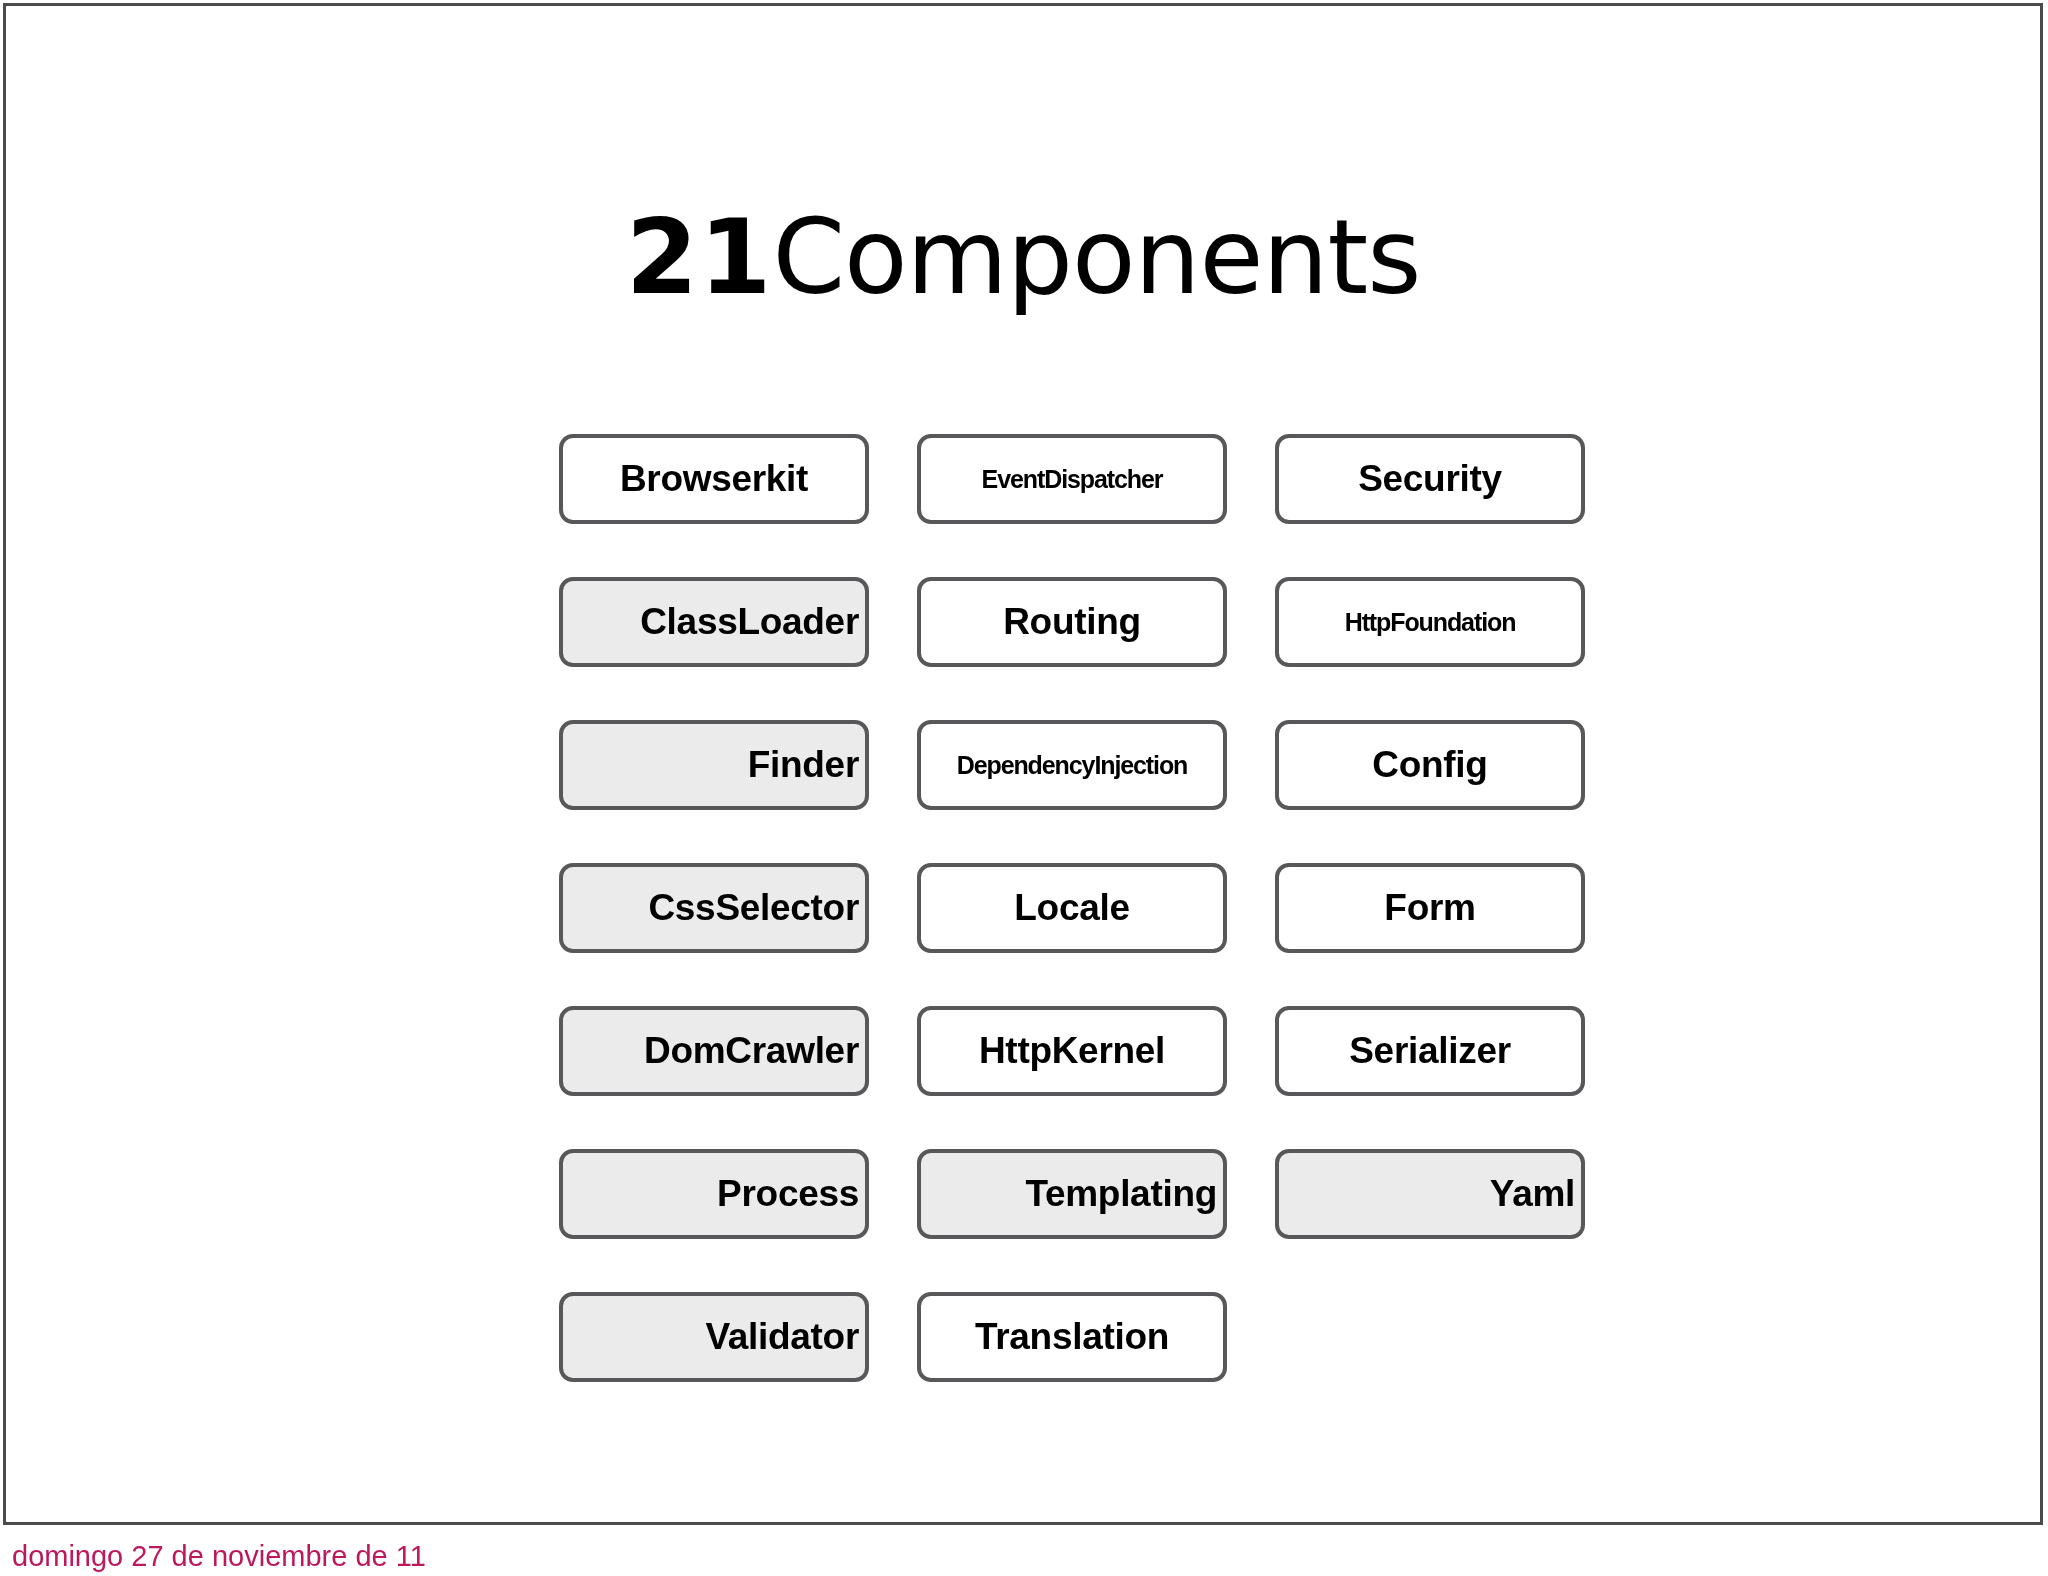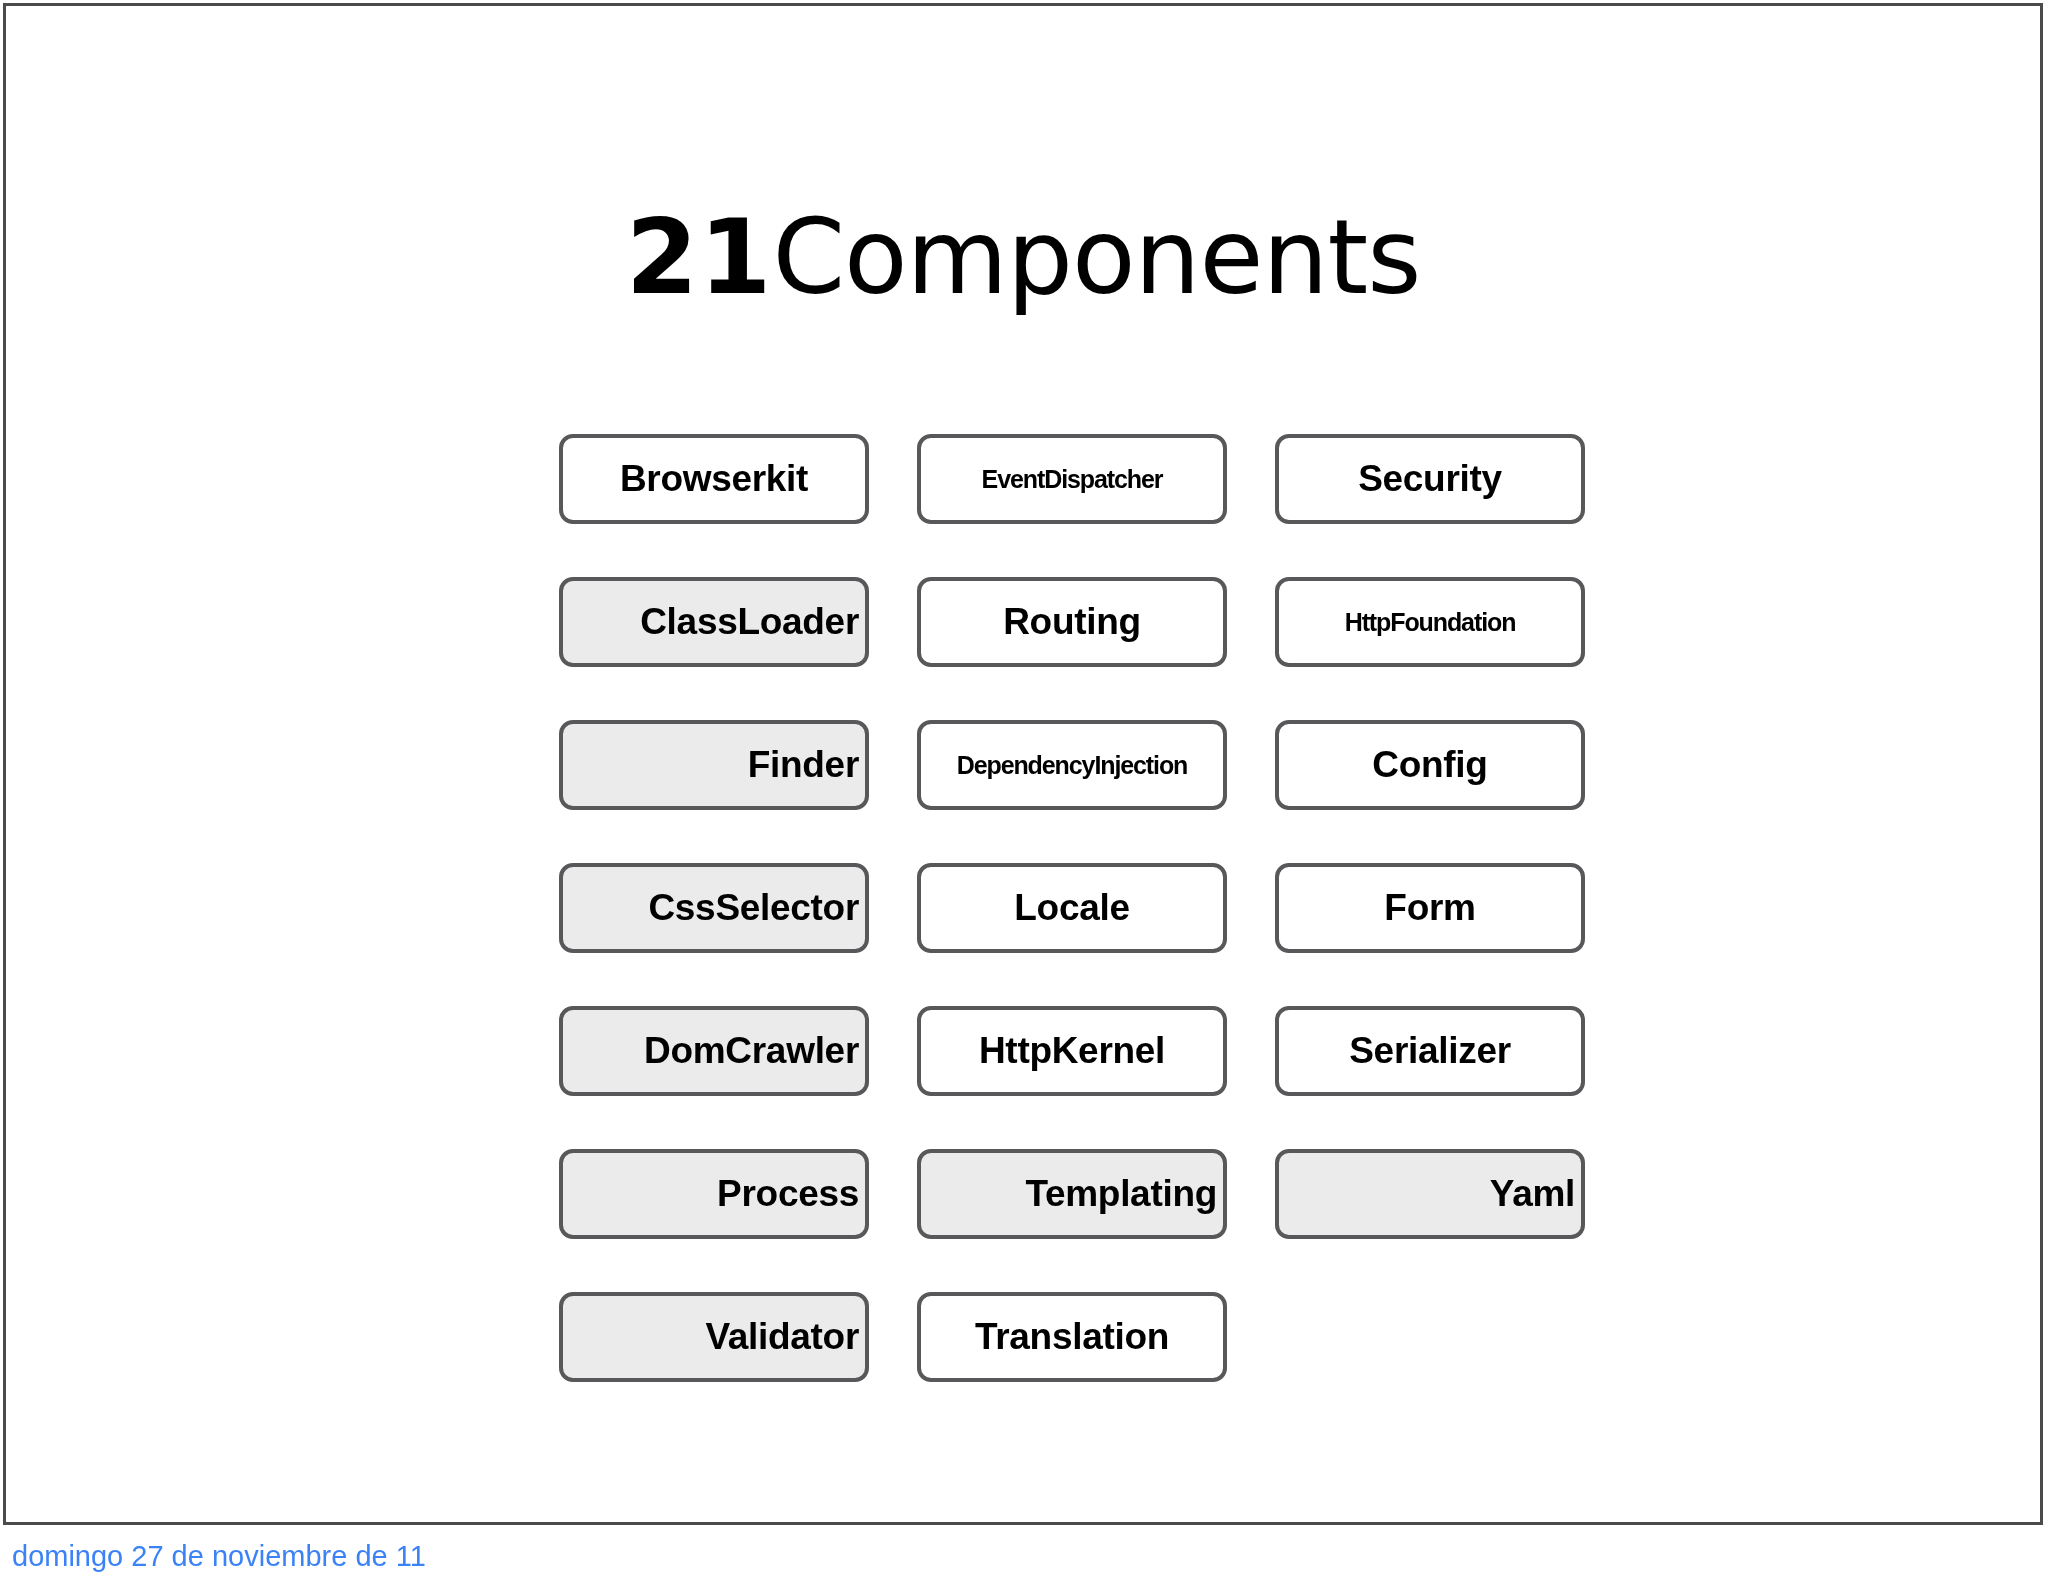--- a/index.html
+++ b/index.html
@@ -91,21 +91,21 @@
   }
 
   
   #slide-footer {
     position: absolute;
     left: 12px;
     top: 1540px;
     font-family: "Liberation Sans", sans-serif;
     font-size: 29px;
     font-weight: 400;
-    color: #3b82f6;
+    color: #be185d;
     white-space: nowrap;
   }
 </style>
 </head>
 <body>
 
 <div id="slide-frame">
 
   <h1 id="slide-title">
     <span class="title-number">21</span><span class="title-word">Components</span>

